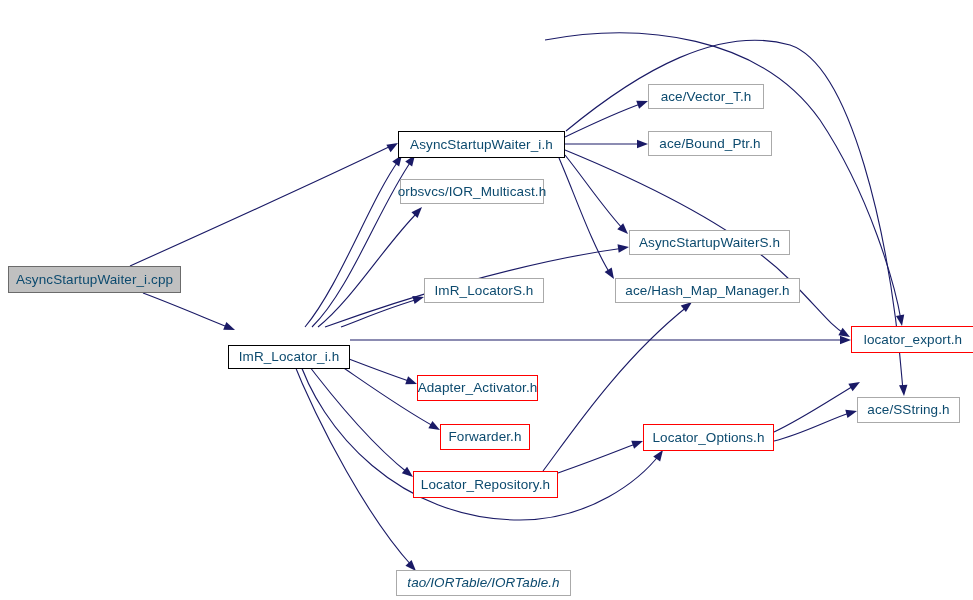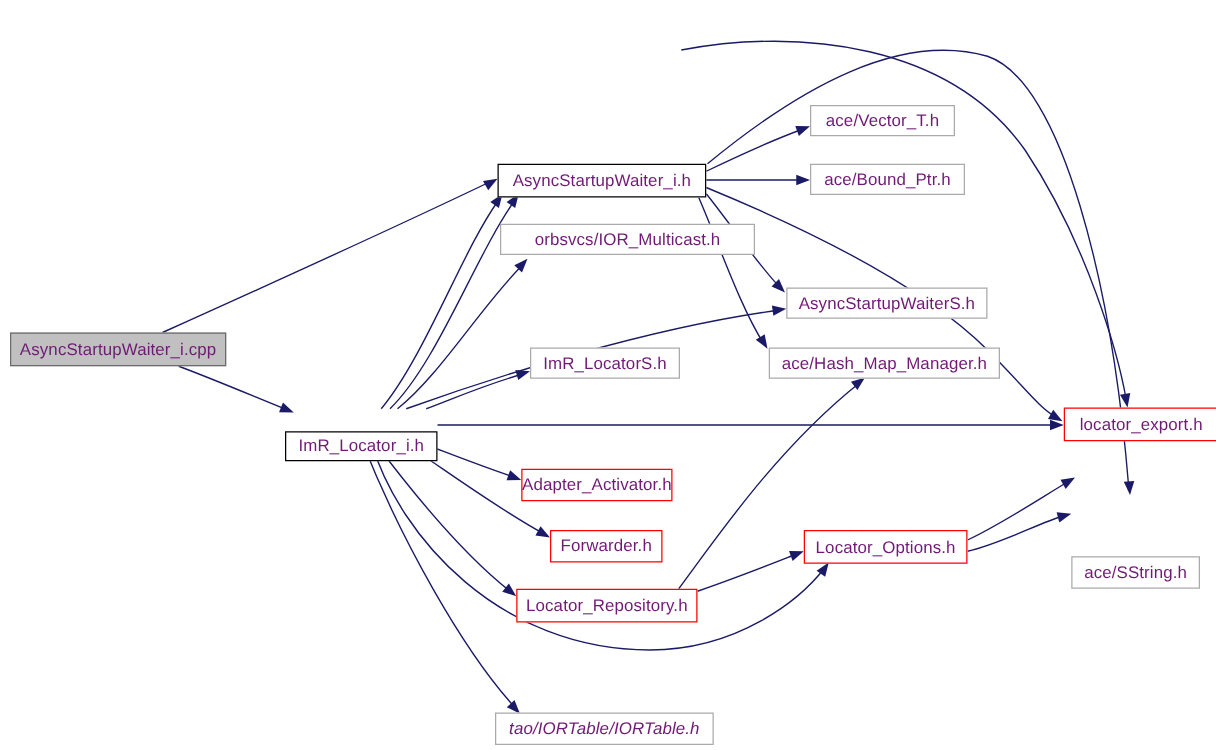--- a/index.html
+++ b/index.html
@@ -33,21 +33,21 @@
     stroke: none;
   }
   .node {
     position: absolute;
     box-sizing: border-box;
     display: flex;
     align-items: center;
     justify-content: center;
     white-space: nowrap;
     font-size: 13.5px;
-    color: #701a75;
+    color: #0c4a6e;
     letter-spacing: 0.1px;
     background: #ffffff;
     border: 1px solid #aaaaaa;
     z-index: 5;
   }
   .node.root {
     background: #c0c0c0;
     border: 1px solid #6b6b6b;
   }
   .node.current {
@@ -118,21 +118,21 @@
       <path d="M 774,441 C 800,435 828,420 852,412" class="edge-path" stroke="#1a1a66"></path>
       <polygon points="0,0 -11,-4.2 -11,4.2" class="arrow-head" fill="#1a1a66" transform="translate(857,411) rotate(345)"></polygon>
     </svg>
   <div id="nodes-layer">
       <div class="node root" style="left: 8px; top: 266px; width: 173px; height: 27px;">
         <span class="node-label">AsyncStartupWaiter_i.cpp</span>
       </div>
       <div class="node current" style="left: 398px; top: 131px; width: 167px; height: 27px;">
         <span class="node-label">AsyncStartupWaiter_i.h</span>
       </div>
-      <div class="node plain" style="left: 400px; top: 179px; width: 204px; height: 25px;">
+      <div class="node plain" style="left: 400px; top: 179px; width: 144px; height: 25px;">
         <span class="node-label">orbsvcs/IOR_Multicast.h</span>
       </div>
       <div class="node plain" style="left: 648px; top: 84px; width: 116px; height: 25px;">
         <span class="node-label">ace/Vector_T.h</span>
       </div>
       <div class="node plain" style="left: 648px; top: 131px; width: 124px; height: 25px;">
         <span class="node-label">ace/Bound_Ptr.h</span>
       </div>
       <div class="node plain" style="left: 629px; top: 230px; width: 161px; height: 25px;">
         <span class="node-label">AsyncStartupWaiterS.h</span>
@@ -145,21 +145,21 @@
       </div>
       <div class="node current" style="left: 228px; top: 345px; width: 122px; height: 24px;">
         <span class="node-label">ImR_Locator_i.h</span>
       </div>
       <div class="node linked" style="left: 851px; top: 326px; width: 124px; height: 27px;">
         <span class="node-label">locator_export.h</span>
       </div>
       <div class="node linked" style="left: 417px; top: 375px; width: 121px; height: 26px;">
         <span class="node-label">Adapter_Activator.h</span>
       </div>
-      <div class="node plain" style="left: 857px; top: 397px; width: 103px; height: 26px; margin-top: 48px;">
+      <div class="node plain" style="left: 857px; top: 397px; width: 103px; height: 26px;">
         <span class="node-label">ace/SString.h</span>
       </div>
       <div class="node linked" style="left: 440px; top: 424px; width: 90px; height: 26px;">
         <span class="node-label">Forwarder.h</span>
       </div>
       <div class="node linked" style="left: 643px; top: 424px; width: 131px; height: 27px;">
         <span class="node-label">Locator_Options.h</span>
       </div>
       <div class="node linked" style="left: 413px; top: 471px; width: 145px; height: 27px;">
         <span class="node-label">Locator_Repository.h</span>

